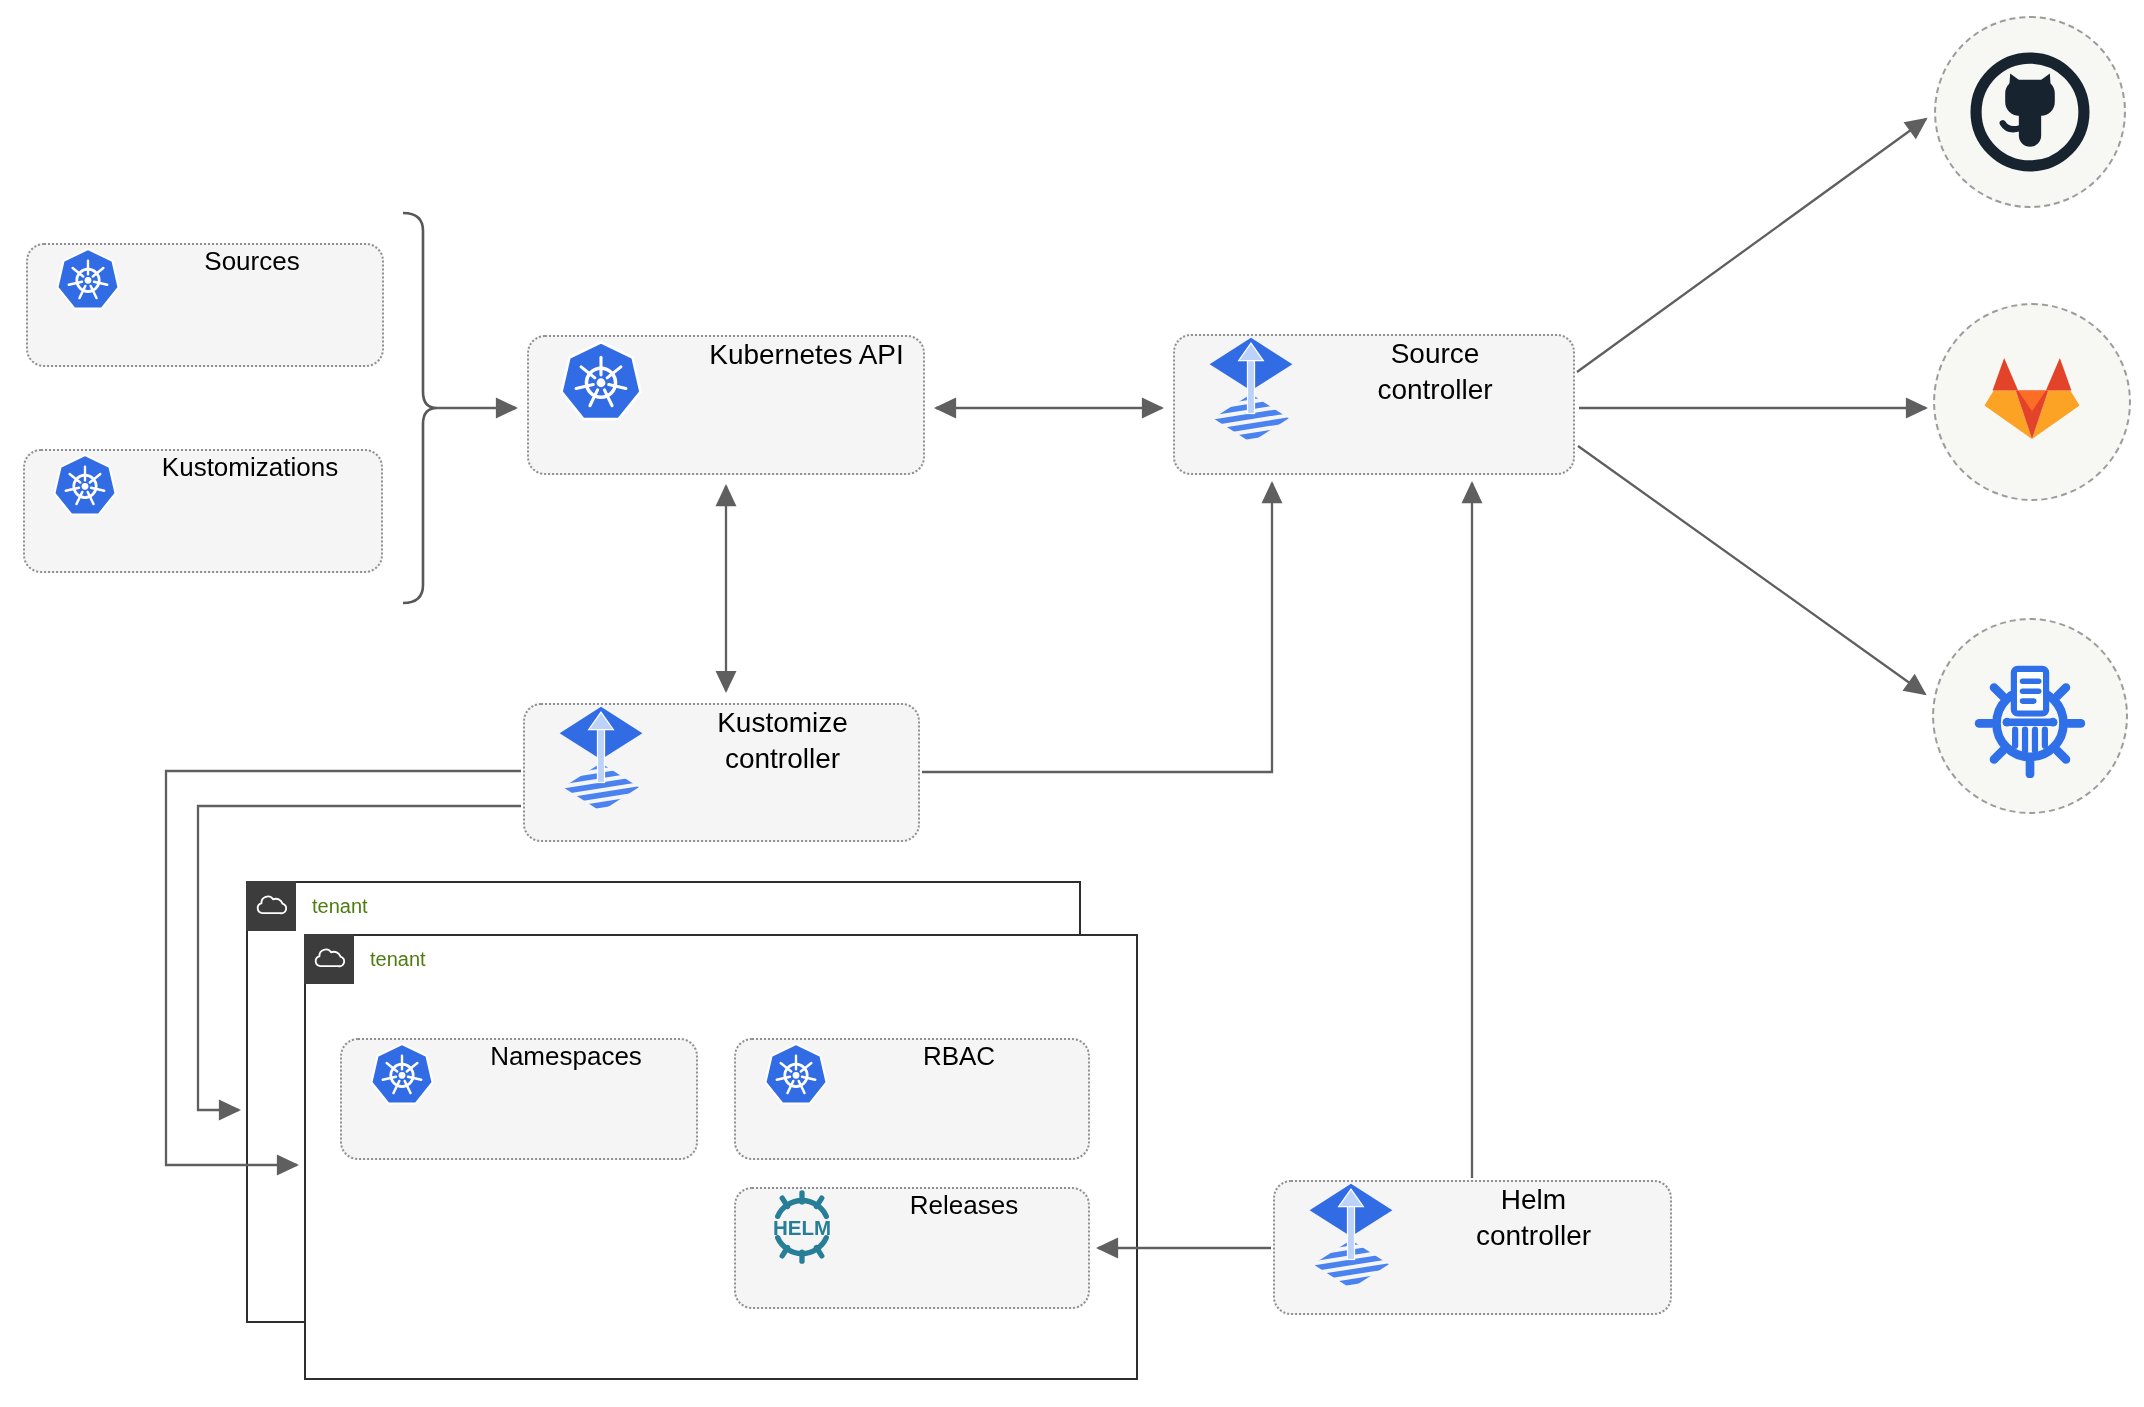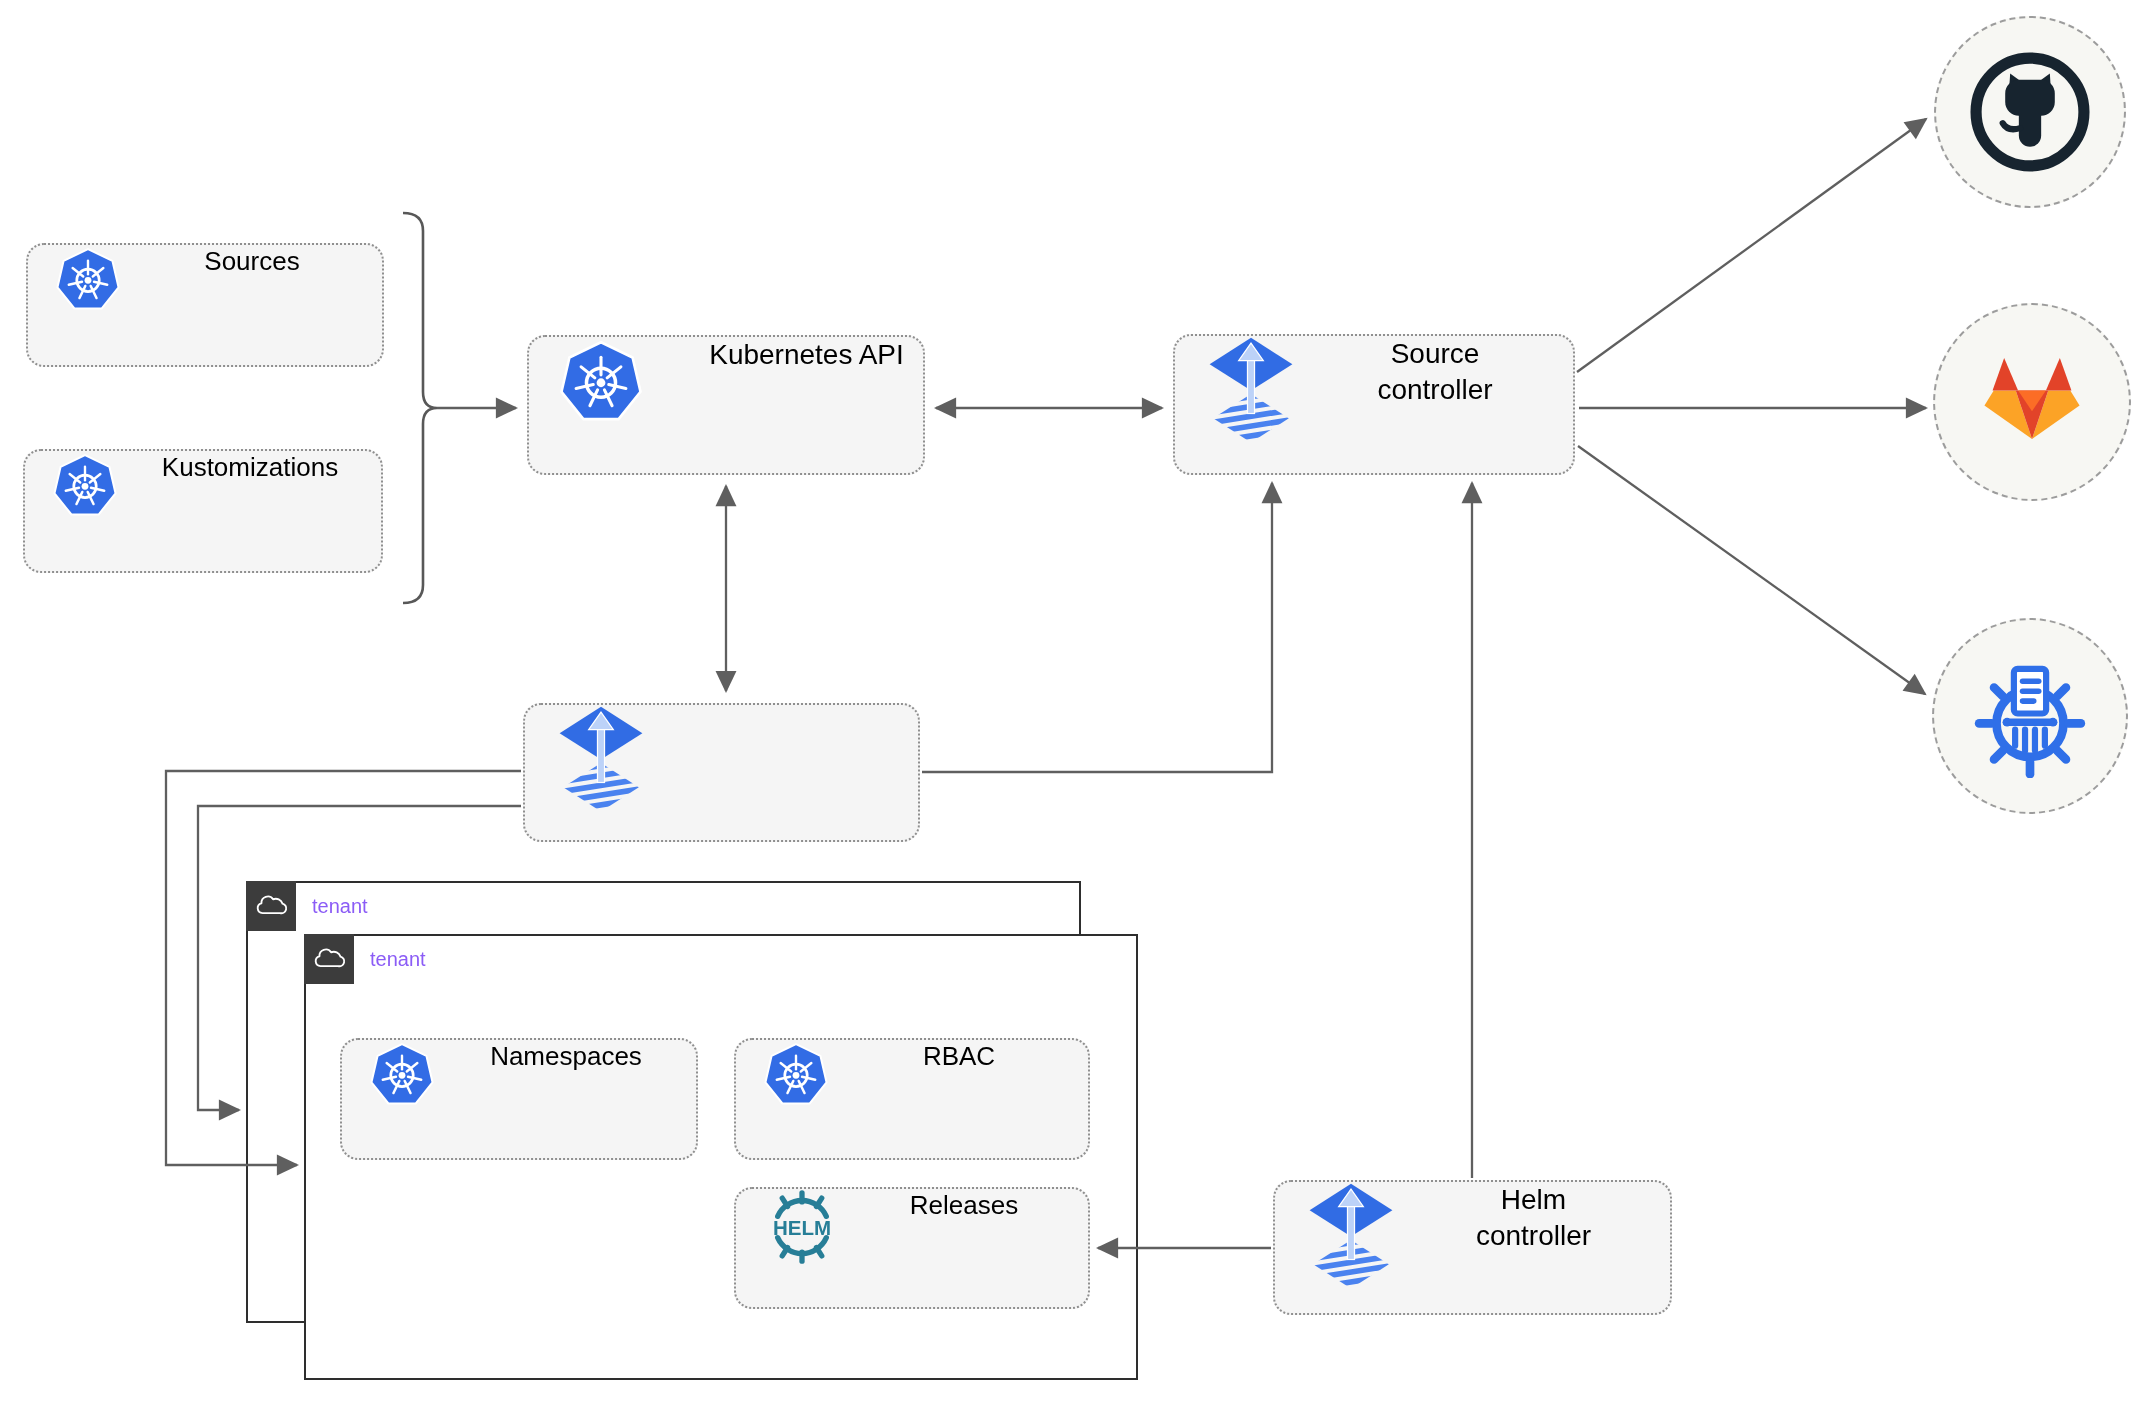--- a/index.html
+++ b/index.html
@@ -26,21 +26,21 @@
   
   .tenant{
     position:absolute;box-sizing:border-box;background:#ffffff;
     border:2px solid #2e2e2e;
   }
   .tenant .tab{
     position:absolute;top:-2px;left:-2px;width:50px;height:50px;
     background:#3c3c3c;display:flex;align-items:center;justify-content:center;
   }
   .tenant .tlbl{
-    position:absolute;left:64px;top:12px;font-size:20px;color:#8b5cf6;text-align:center;
+    position:absolute;left:64px;top:12px;font-size:20px;color:#4d7c0f;text-align:center;
   }
   .ic-cloud{width:34px;height:24px;}
   
   .circle{
     position:absolute;box-sizing:border-box;border-radius:50%;
     background:#f7f7f3;border:2px dashed #9c9c9c;
     display:flex;align-items:center;justify-content:center;z-index:3;
   }
   .ic-provider{width:124px;height:124px;}
   
@@ -187,20 +187,23 @@
       </svg>
     <div class="lbl">
       <span class="wrap">Source controller</span>
     </div>
   </div>
 
   <div class="box large" style="left:523px;top:703px;width:397px;height:139px;">
     <svg class="icon ic-flux">
         <use href="#i-flux"></use>
       </svg>
+    <div class="lbl">
+      <span class="wrap">Kustomize controller</span>
+    </div>
   </div>
 
   <div class="box large" style="left:1273px;top:1180px;width:399px;height:135px;">
     <svg class="icon ic-flux">
         <use href="#i-flux"></use>
       </svg>
     <div class="lbl">
       <span class="wrap">Helm controller</span>
     </div>
   </div>

